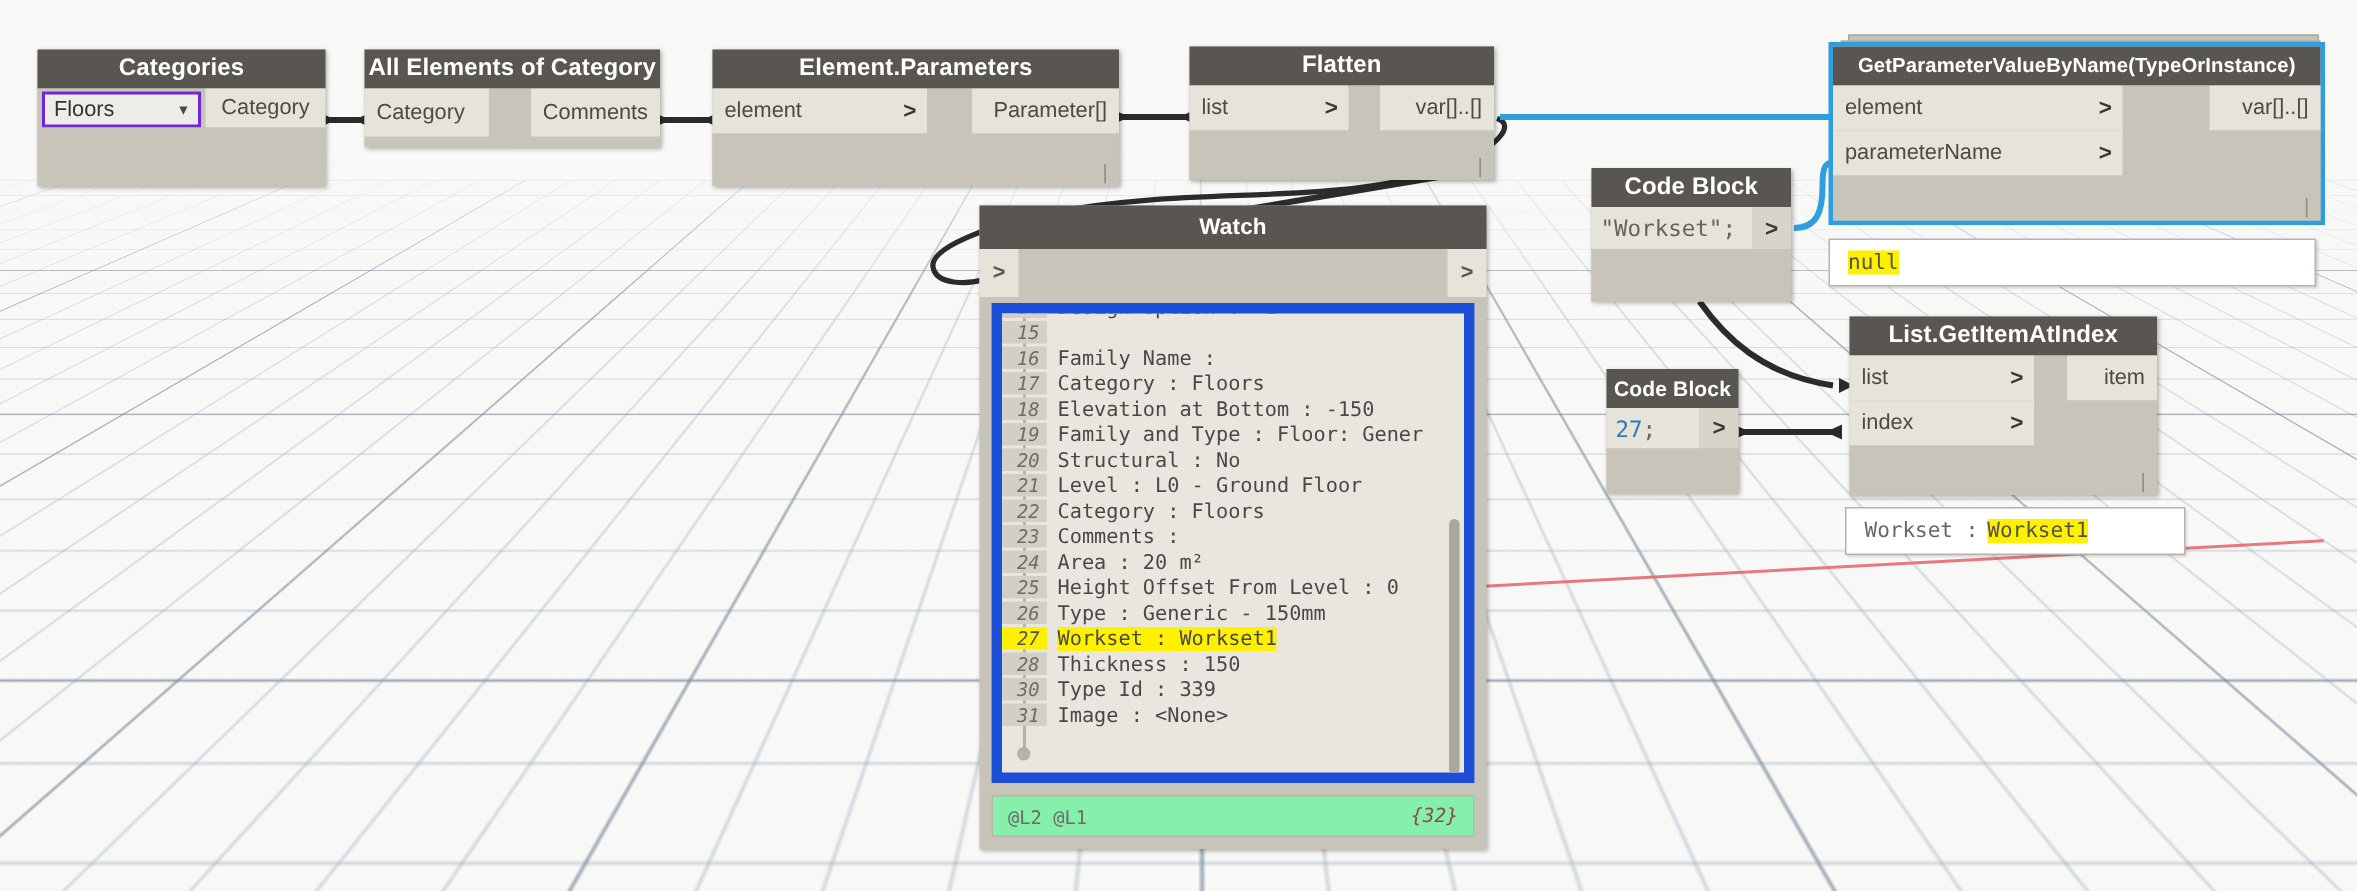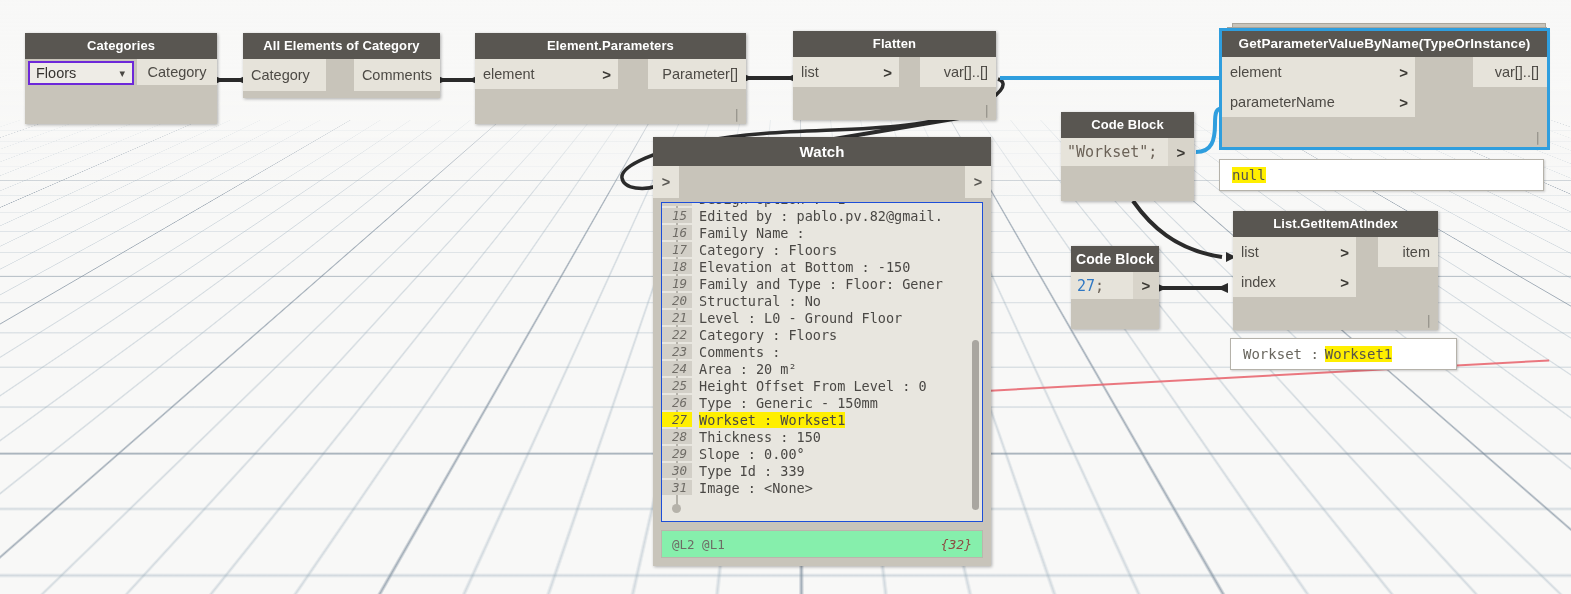--- a/index.html
+++ b/index.html
@@ -27,21 +27,21 @@
   .grid-fade{position:absolute;left:0;top:0;width:1571px;height:594px;
     background:linear-gradient(to bottom, #f8f8f7 0%, rgba(248,248,247,.92) 14%, rgba(248,248,247,0) 34%);}
   .axis-red{position:absolute;left:930px;top:393px;width:620px;height:2px;
     background:#e8606a;transform:rotate(-3.1deg);transform-origin:0 0;opacity:.85;}
 
   
   svg.wires{position:absolute;left:0;top:0;width:1571px;height:594px;pointer-events:none;}
 
   
   .node{position:absolute;background:#c8c4ba;box-shadow:1px 1px 3px rgba(0,0,0,.30);}
-  .node .hdr{background:#595651;color:#fff;font-weight:bold;font-size:13px;
+  .node .hdr{background:#595651;color:#fff;font-weight:bold;font-size:16px;
     text-align:center;line-height:26px;height:26px;letter-spacing:.1px;white-space:nowrap;overflow:hidden;}
   .node .body{position:relative;}
   .port-row{display:flex;align-items:stretch;height:26px;}
   .port-in{background:#e6e3da;color:#4d4a45;font-size:14.5px;display:flex;align-items:center;
     padding-left:8px;flex:0 0 auto;position:relative;}
   .port-in .caret{position:absolute;right:7px;top:50%;transform:translateY(-50%);
     font-weight:bold;color:#3a3833;font-size:15px;line-height:1;}
   .spacer{flex:1 1 auto;background:#c8c4ba;}
   .port-out{background:#e6e3da;color:#4d4a45;font-size:14.5px;display:flex;align-items:center;
     justify-content:flex-end;padding-right:8px;flex:0 0 auto;}
@@ -59,21 +59,21 @@
   .cb-text .num{color:#2f78c4;}
   .cb-out{background:#d8d4ca;width:26px;display:flex;align-items:center;justify-content:center;
     font-weight:bold;color:#3a3833;font-size:15px;}
 
   
   .selected{outline:3px solid #2f9ede;outline-offset:0;}
   .sel-stack{position:absolute;background:#c8c4ba;border:1px solid #a9a59b;}
 
   
   .watch-list{position:absolute;left:8px;right:8px;background:#e8e6df;overflow:hidden;
-    border:1px solid #1d4ed8;box-sizing:border-box;}
+    border:7px solid #1d4ed8;box-sizing:border-box;}
   .wl-inner{position:absolute;left:0;top:-13px;right:0;}
   .wrow{height:17px;display:flex;align-items:center;font-family:"DejaVu Sans Mono", monospace;
     font-size:13.5px;color:#4a4845;white-space:nowrap;}
   .wrow .idx{width:30px;text-align:right;padding-right:5px;margin-right:7px;font-style:italic;
     color:#6f6c66;background:#d2cfc7;font-size:12.5px;box-sizing:border-box;flex:0 0 30px;}
   .wrow.hl .txt{background:#ffef00;}
   .wrow.hl .idx{background:#ffef00;color:#55524c;}
   .treeline{position:absolute;left:14px;top:2px;width:2px;bottom:14px;background:#b5b2aa;}
   .treedot{position:absolute;left:10px;bottom:8px;width:9px;height:9px;border-radius:50%;background:#b5b2aa;}
   .wscroll{position:absolute;right:2px;top:2px;bottom:2px;width:9px;}
@@ -221,21 +221,20 @@
       <div class="watch-list" style="top:36px;height:320px;">
         <div class="treeline"></div>
         <div class="treedot"></div>
         <div class="wl-inner" id="watch-rows">
             <div class="wrow">
               <span class="idx">14</span>
               <span class="txt">Design option : -1</span>
             </div>
             <div class="wrow">
               <span class="idx">15</span>
-              <span class="txt">Edited by : pablo.pv.82@gmail.</span>
             </div>
             <div class="wrow">
               <span class="idx">16</span>
               <span class="txt">Family Name :</span>
             </div>
             <div class="wrow">
               <span class="idx">17</span>
               <span class="txt">Category : Floors</span>
             </div>
             <div class="wrow">
@@ -274,24 +273,20 @@
               <span class="idx">26</span>
               <span class="txt">Type : Generic - 150mm</span>
             </div>
             <div class="wrow hl">
               <span class="idx">27</span>
               <span class="txt">Workset : Workset1</span>
             </div>
             <div class="wrow">
               <span class="idx">28</span>
               <span class="txt">Thickness : 150</span>
-            </div>
-            <div class="wrow">
-              <span class="idx">29</span>
-              <span class="txt">Slope : 0.00°</span>
             </div>
             <div class="wrow">
               <span class="idx">30</span>
               <span class="txt">Type Id : 339</span>
             </div>
             <div class="wrow">
               <span class="idx">31</span>
               <span class="txt">Image : &lt;None&gt;</span>
             </div>
           </div>

